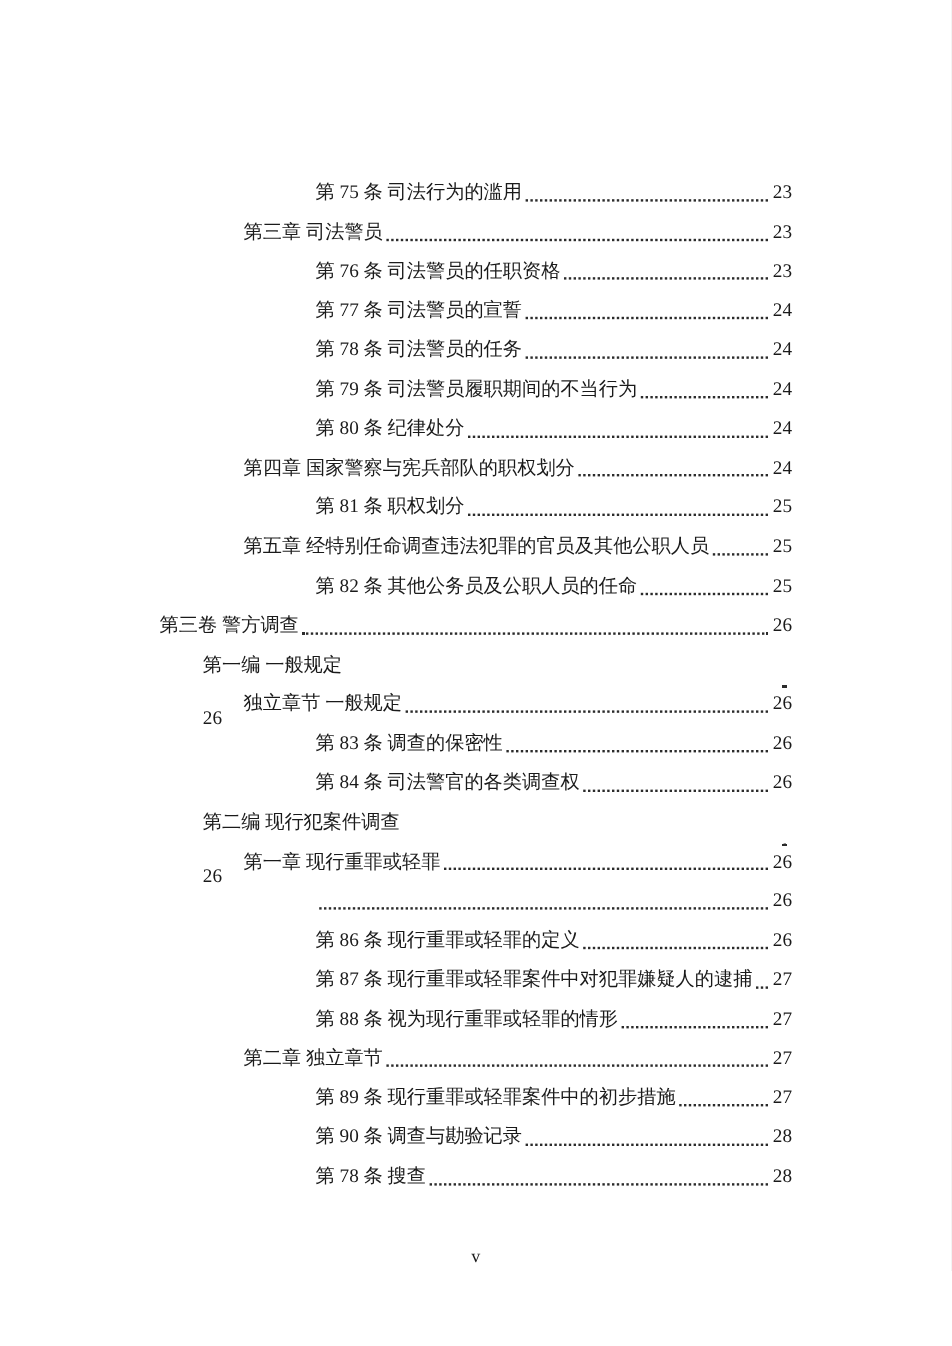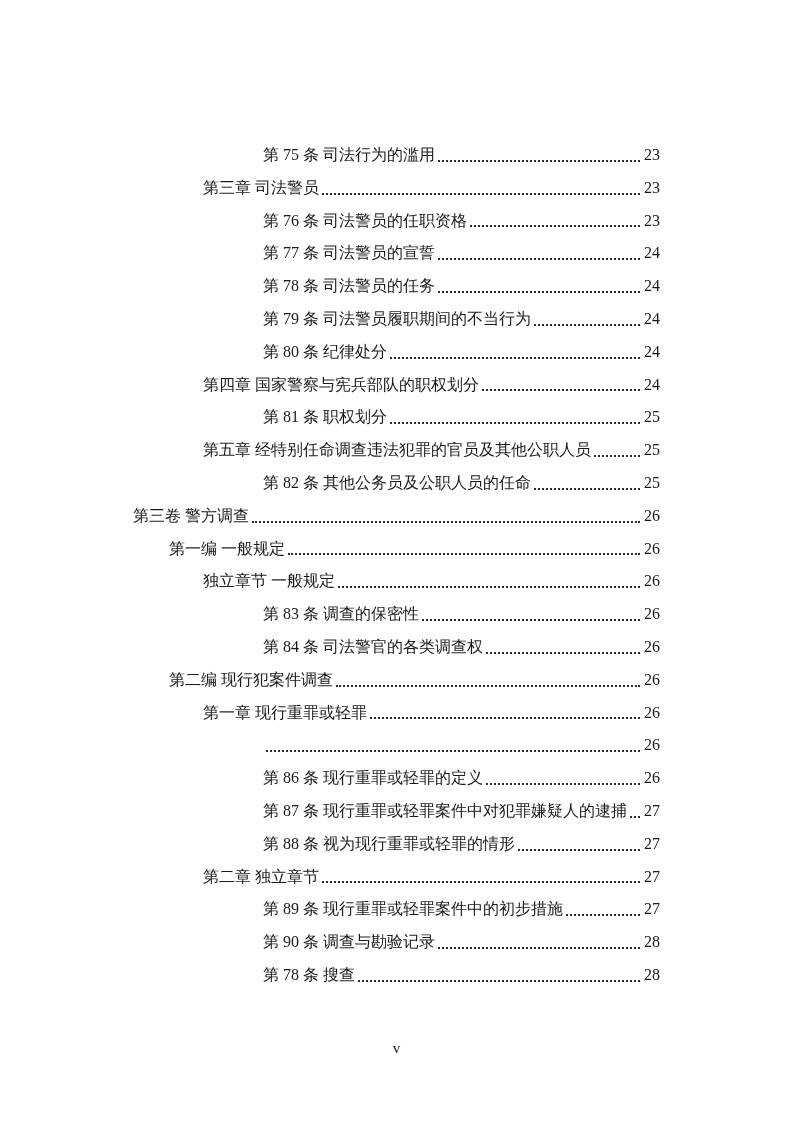--- a/index.html
+++ b/index.html
@@ -13,42 +13,42 @@
     height: 1122px;
     margin: 0 auto;
     background: #ffffff;
     font-family: "Liberation Serif", "DejaVu Serif", serif;
     color: #1a1a1a;
     overflow: hidden;
   }
   .toc {
     position: absolute;
     left: 133px;
-    top: 139px;
+    top: 145px;
     width: 527px;
   }
   .toc-row {
     display: flex;
     height: 32.8px;
     white-space: nowrap;
   }
   .toc-label, .toc-page {
     font-size: 16px;
     line-height: 32.8px;
     flex: 0 0 auto;
   }
   .toc-leader {
     flex: 1 1 auto;
     min-width: 4px;
     align-self: flex-end;
     margin: 0 4px 10px 3px;
     border-bottom: 2px dotted #2b2b2b;
   }
   .level-0 { padding-left: 0; justify-content: center; }
-  .level-1 { padding-left: 36px; }
+  .level-1 { padding-left: 36px; flex-direction: column; }
   .level-2 { padding-left: 70px; text-align: right; }
   .level-3 { padding-left: 130px; }
   .footer {
     position: absolute;
     left: 133px;
     top: 1033px;
     width: 527px;
     text-align: center;
     font-size: 15px;
     line-height: 30px;

